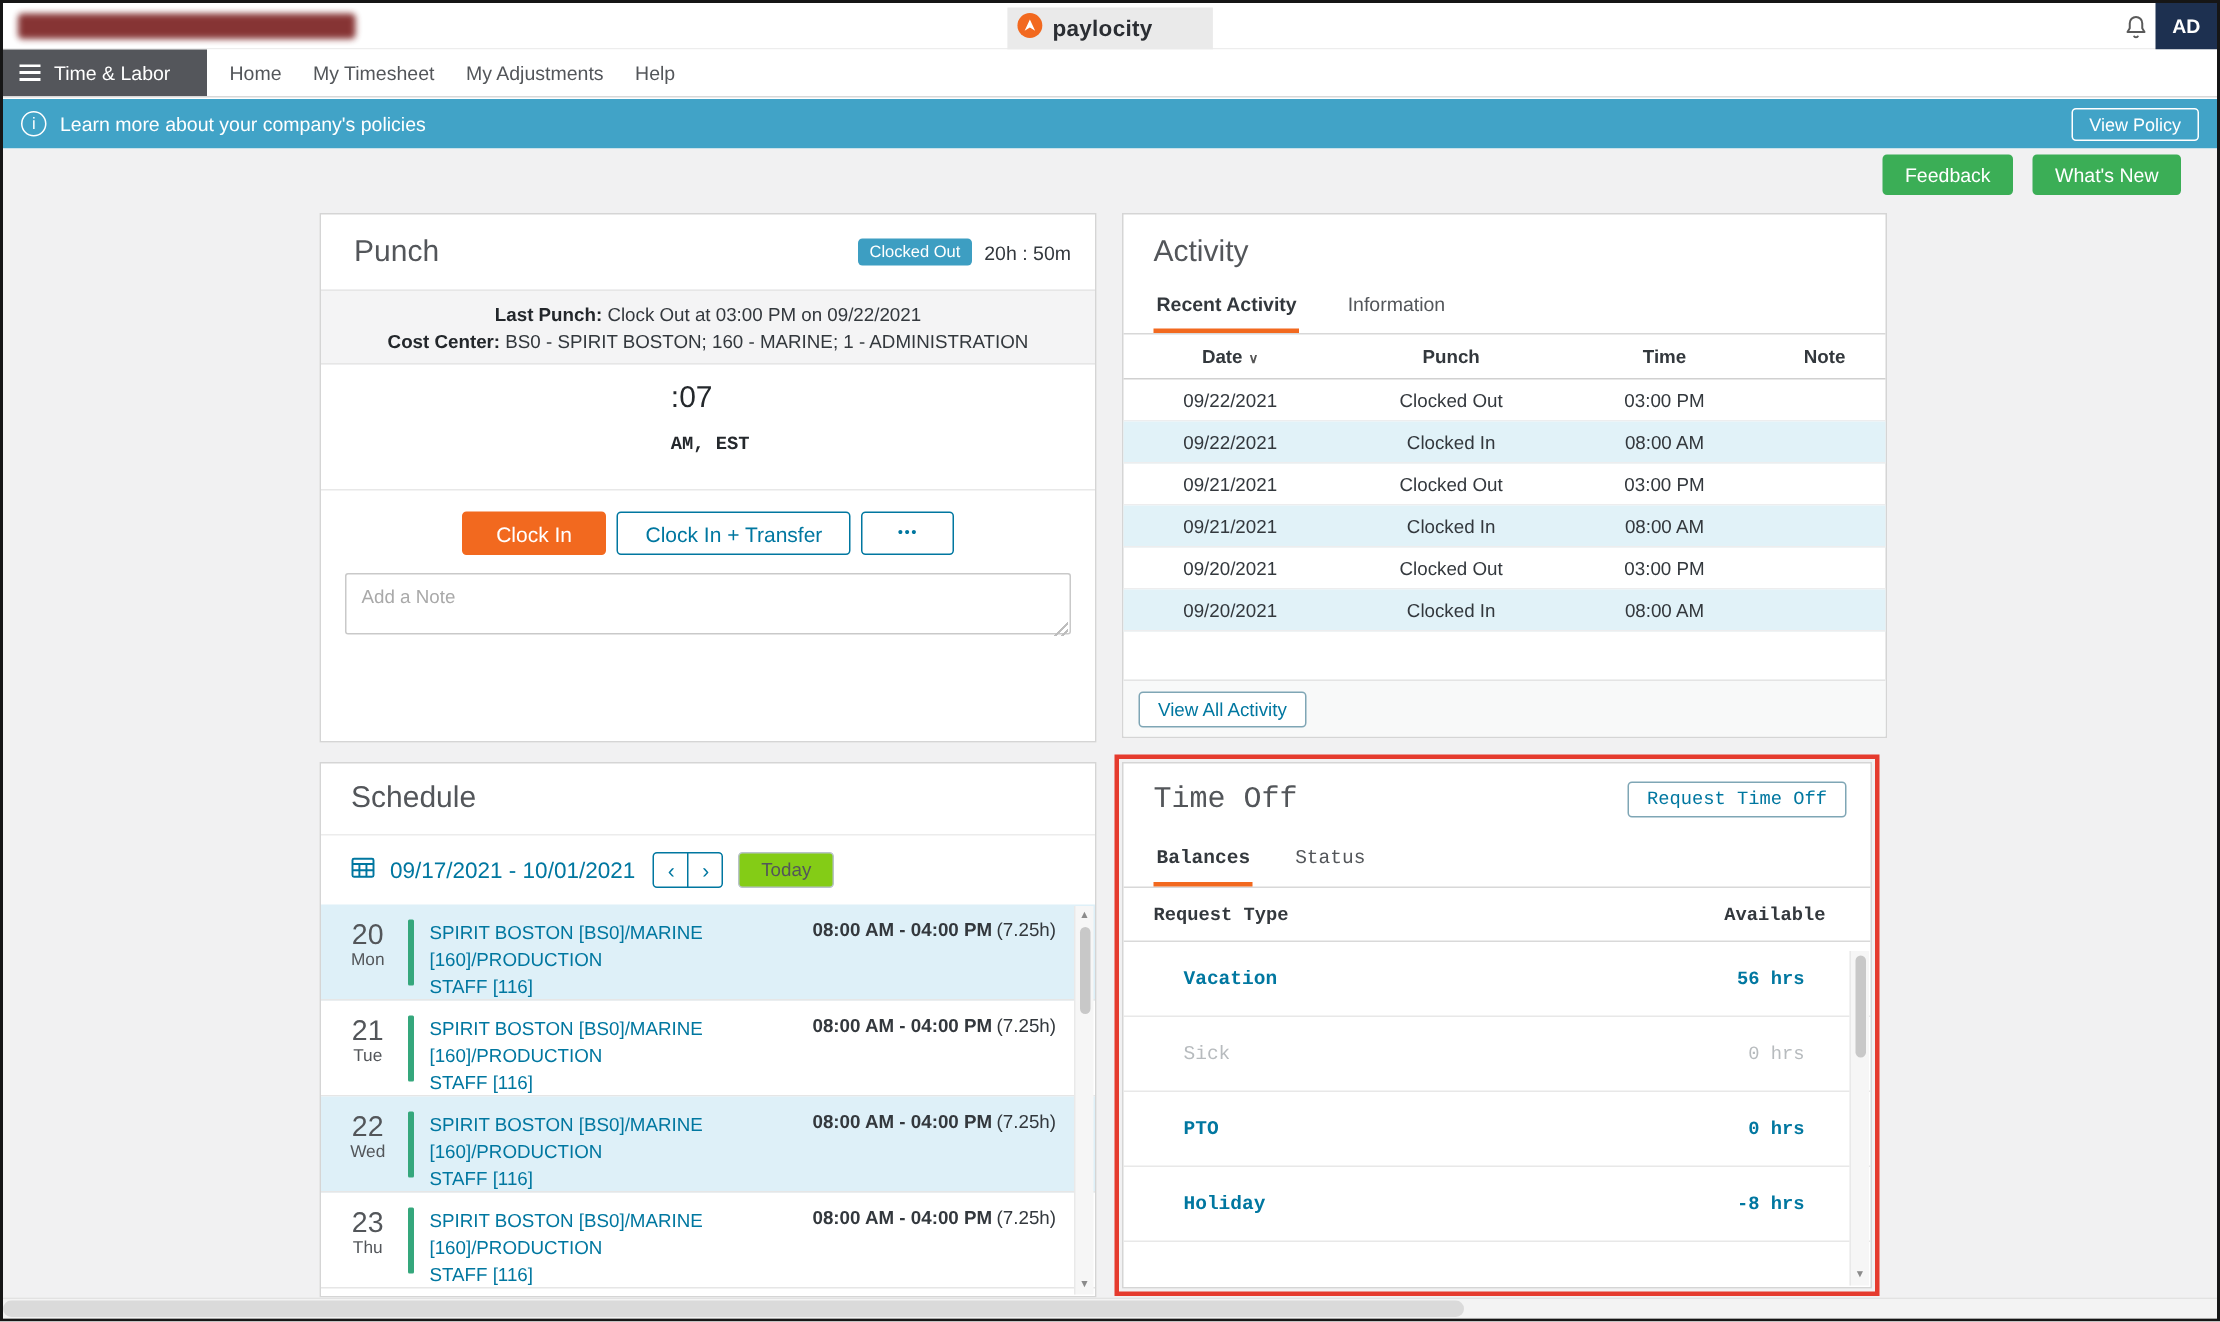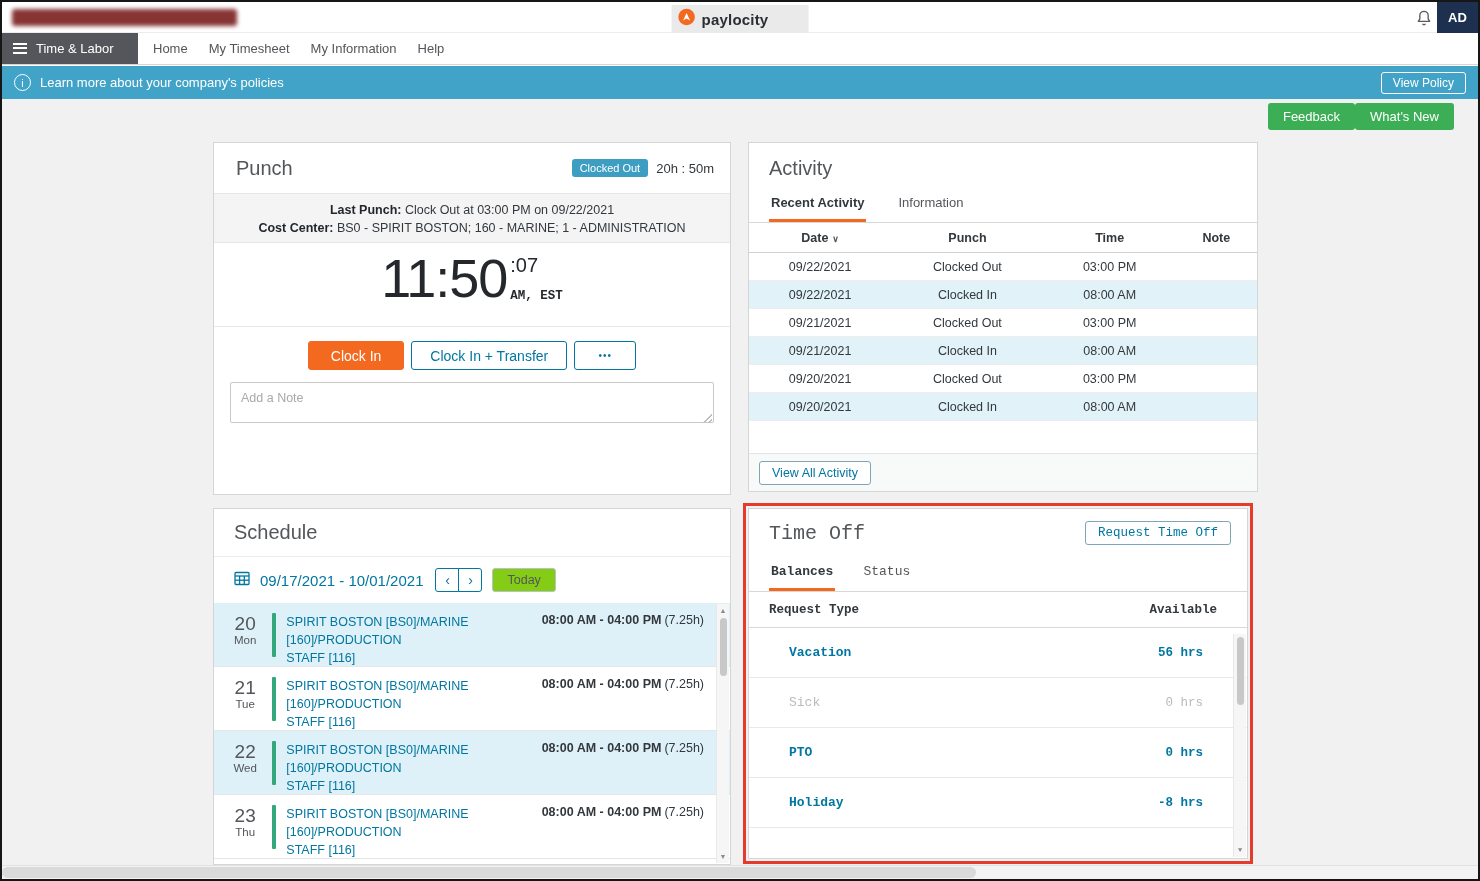--- a/index.html
+++ b/index.html
@@ -23,21 +23,21 @@
   .navitem { font-size:13px; color:#53565A; cursor:pointer; }
 
   
   .banner { position:absolute; left:0; top:64px; right:0; height:33px; background:#41A3C7; display:flex; align-items:center; padding:0 12px 0 12px; }
   .info-ic { width:17px; height:17px; border:1.5px solid #fff; border-radius:50%; color:#fff; font-size:11px; display:flex; align-items:center; justify-content:center; margin-right:9px; flex:none; }
   .banner-msg { color:#fff; font-size:13px; }
   .viewpolicy { margin-left:auto; border:1px solid #fff; background:transparent; color:#fff; font-size:12px; padding:3px 11px; border-radius:3px; cursor:pointer; font-family:inherit;text-align:center; }
 
   
   .content-bg { position:absolute; left:0; top:97px; right:0; bottom:14px; background:#f1f1f2; }
-  .pagebtns { position:absolute; top:101px; right:24px; display:flex; }
+  .pagebtns { position:absolute; top:101px; right:24px; display:flex; gap:13px; }
   .greenbtn { background:#3BAE56; color:#fff; border:none; font-size:13px; padding:6px 15px; border-radius:3px; cursor:pointer; font-family:inherit; }
 
   .card { position:absolute; background:#fff; border:1px solid #d5d5d5; }
   .card-title { font-size:20px; color:#53565A; }
 
   
   .punch { left:211px; top:140px; width:518px; height:353px; }
   .punch-head { height:50px; display:flex; align-items:center; justify-content:space-between; padding:0 16px 0 22px; }
   .punch-head-right { display:flex; align-items:center; gap:8px; }
   .badge { background:#3D9EC2; color:#fff; font-size:11px; padding:3px 8px; border-radius:3px; }
@@ -139,21 +139,21 @@
   </div>
 
   <div class="nav">
     <div class="appbtn">
       <span class="burger"></span>
       <span>Time &amp; Labor</span>
     </div>
     <div class="navitems">
       <span class="navitem">Home</span>
       <span class="navitem">My Timesheet</span>
-      <span class="navitem">My Information</span>
+      <span class="navitem">My Adjustments</span>
       <span class="navitem">Help</span>
     </div>
   </div>
 
   <div class="banner">
     <span class="info-ic">i</span>
     <span class="banner-msg">Learn more about your company's policies</span>
     <button class="viewpolicy">View Policy</button>
   </div>
 
@@ -176,21 +176,20 @@
       <div>
         <b>Last Punch:</b>
         <span>Clock Out at 03:00 PM on 09/22/2021</span>
       </div>
       <div>
         <b>Cost Center:</b>
         <span>BS0 - SPIRIT BOSTON; 160 - MARINE; 1 - ADMINISTRATION</span>
       </div>
     </div>
     <div class="clockrow">
-      <span class="clock-big">11:50</span>
       <span class="clock-side">
         <span class="clock-sec">:07</span>
         <span class="clock-zone">AM, EST</span>
       </span>
     </div>
     <div class="punch-btns">
       <button class="btn-orange">Clock In</button>
       <button class="btn-teal-outline">Clock In + Transfer</button>
       <button class="btn-more">•••</button>
     </div>

